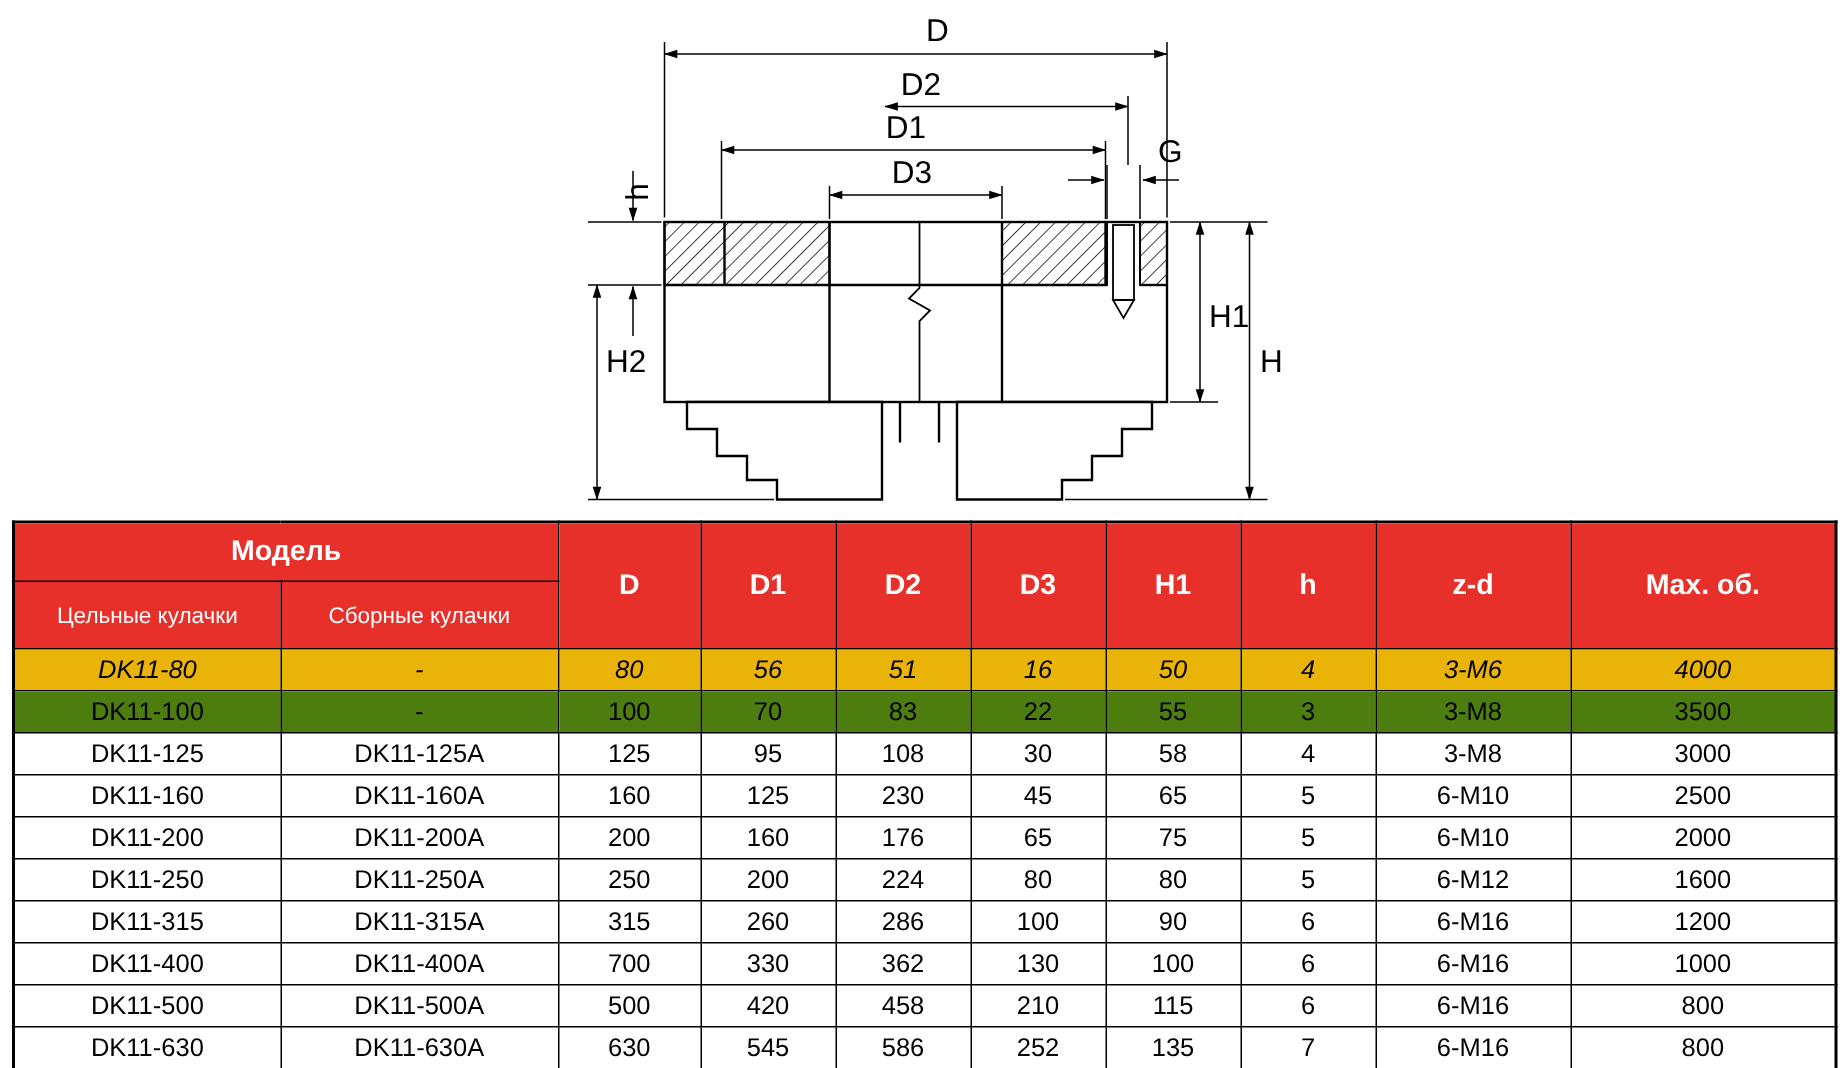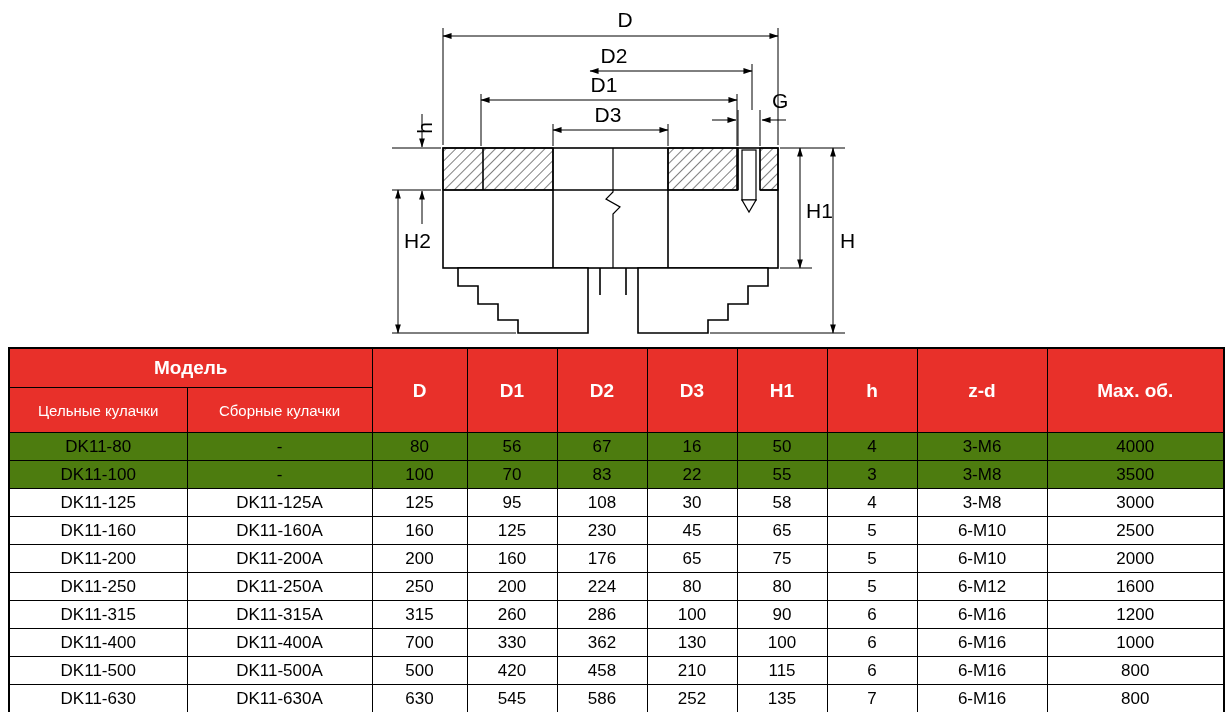--- a/index.html
+++ b/index.html
@@ -185,26 +185,26 @@
         <th rowspan="2" class="col-head">h</th>
         <th rowspan="2" class="col-head">z-d</th>
         <th rowspan="2" class="col-head">Max. об.</th>
       </tr>
       <tr class="subhead">
         <th>Цельные кулачки</th>
         <th>Сборные кулачки</th>
       </tr>
     </thead>
     <tbody>
-        <tr style="background-color: #4d7c0f;">
+        <tr style="background-color: #eab308; font-style: italic;">
           <td>DK11-80</td>
           <td>-</td>
           <td>80</td>
           <td>56</td>
-          <td>67</td>
+          <td>51</td>
           <td>16</td>
           <td>50</td>
           <td>4</td>
           <td>3-M6</td>
           <td>4000</td>
         </tr>
         <tr style="background-color: #4d7c0f;">
           <td>DK11-100</td>
           <td>-</td>
           <td>100</td>

